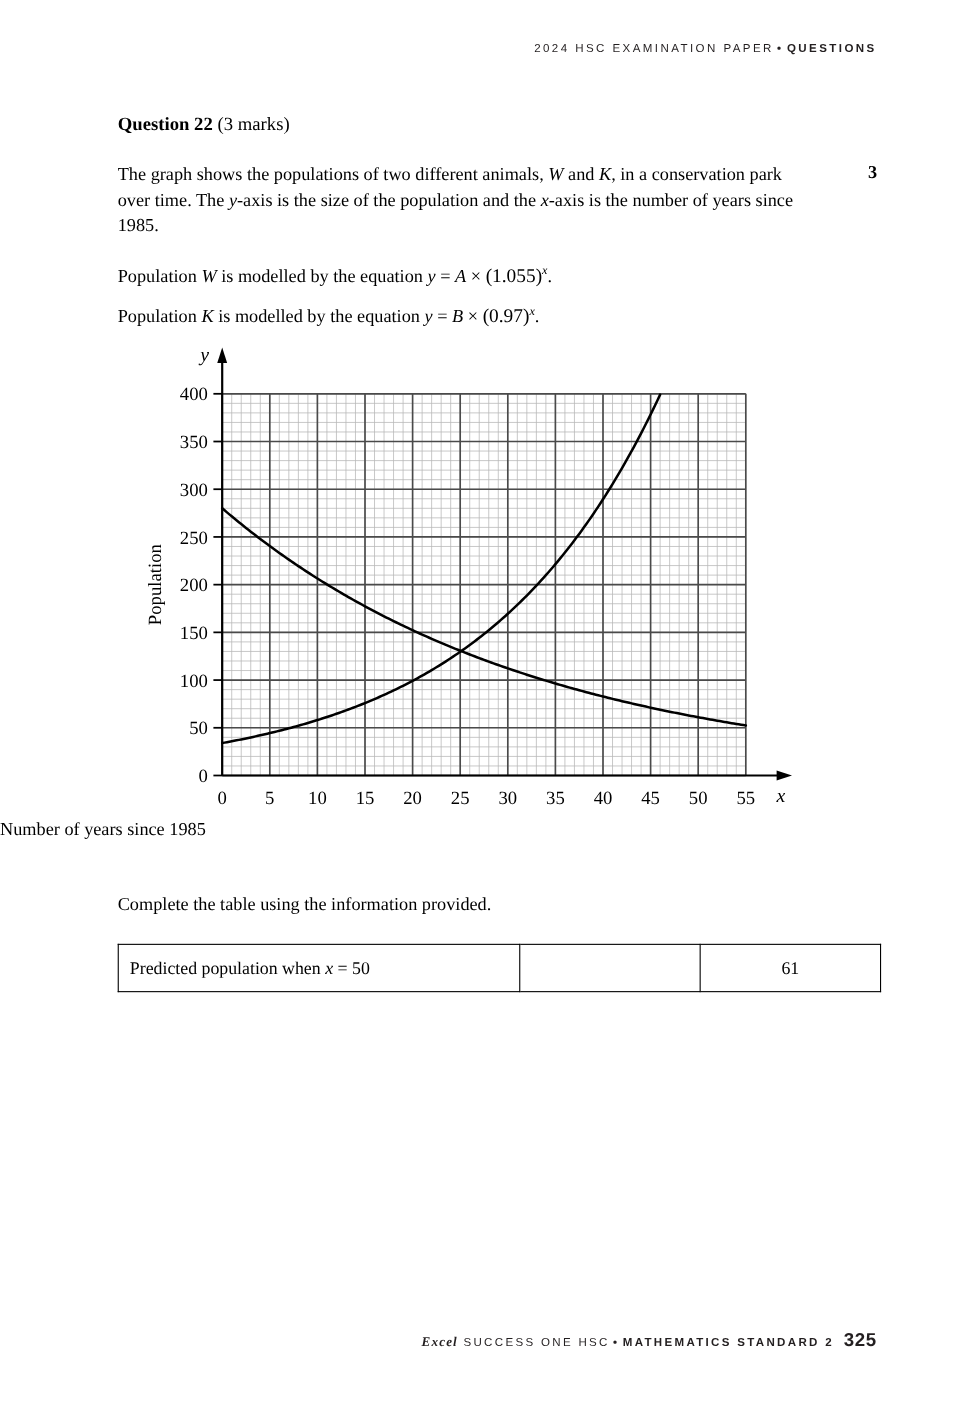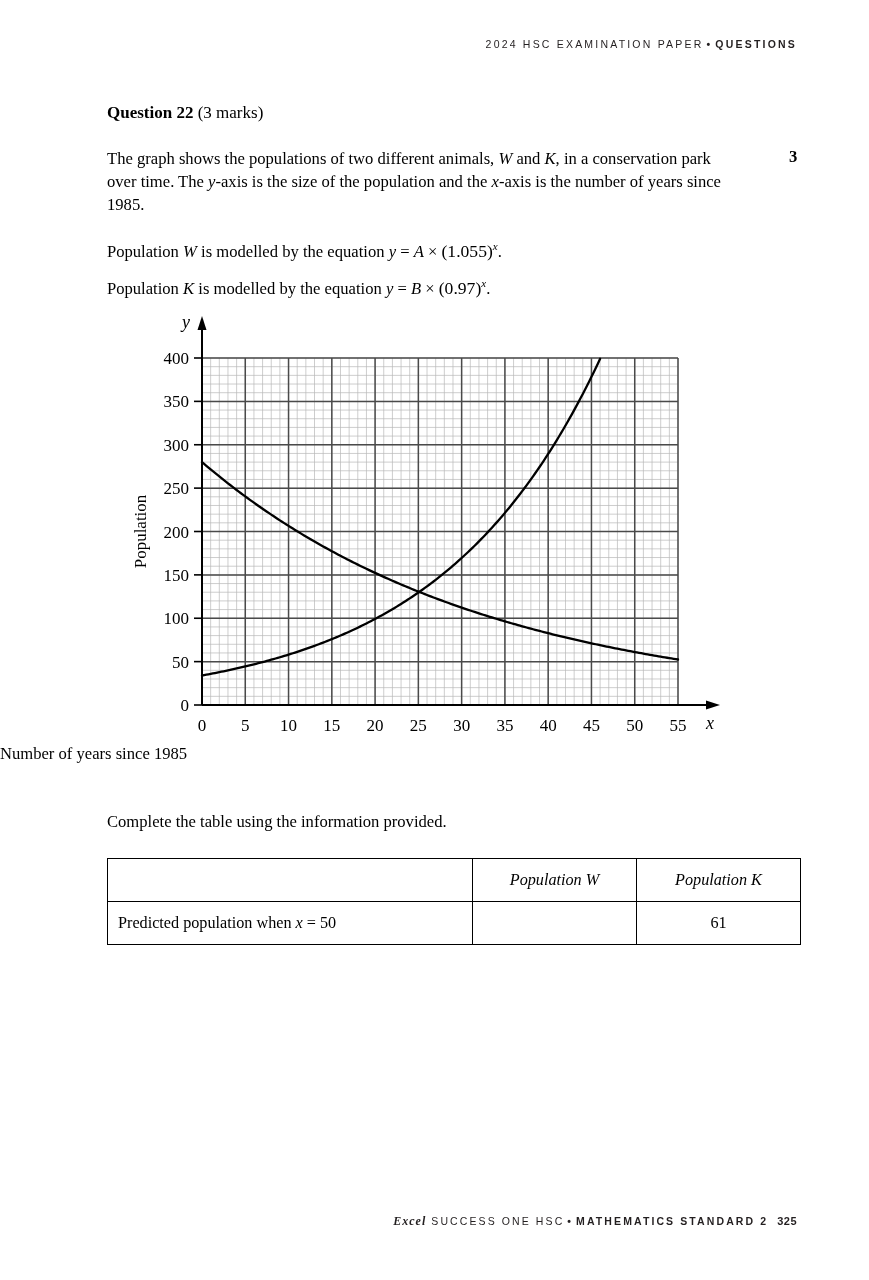--- a/index.html
+++ b/index.html
@@ -137,21 +137,21 @@
     font-family: "Liberation Serif", serif;
     font-style: italic;
     font-weight: bold;
     font-size: 12px;
     letter-spacing: 1px;
   }
   .footer .ft-strong { font-weight: bold; }
   .footer .ft-dot { font-weight: bold; padding: 0 3px; }
   .footer .ft-page {
     font-weight: bold;
-    font-size: 11px;
+    font-size: 17px;
     letter-spacing: 0.5px;
     padding-left: 9px;
   }
 </style>
 </head>
 <body>
 
 <div class="running-head">
   <span>2024 HSC EXAMINATION PAPER</span><span class="rh-dot">•</span><span class="rh-strong">QUESTIONS</span>
 </div>
@@ -362,25 +362,20 @@
   </svg>
   <div class="fig-caption">Number of years since 1985</div>
 </div>
 
 <div class="prompt">Complete the table using the information provided.</div>
 
 <div class="tbl-wrap">
   <table class="qtable">
     <tbody>
       <tr>
-        <td class="col-label hdr-blank"></td>
-        <td class="col-w hdr">Population W</td>
-        <td class="col-k hdr">Population K</td>
-      </tr>
-      <tr>
         <td class="col-label"><span>Predicted population when </span><i class="mvar">x</i><span> = 50</span></td>
         <td class="col-w cell-center"></td>
         <td class="col-k cell-center">61</td>
       </tr>
     </tbody>
   </table>
 </div>
 
 <div class="footer">
   <span class="ft-excel">Excel</span>

